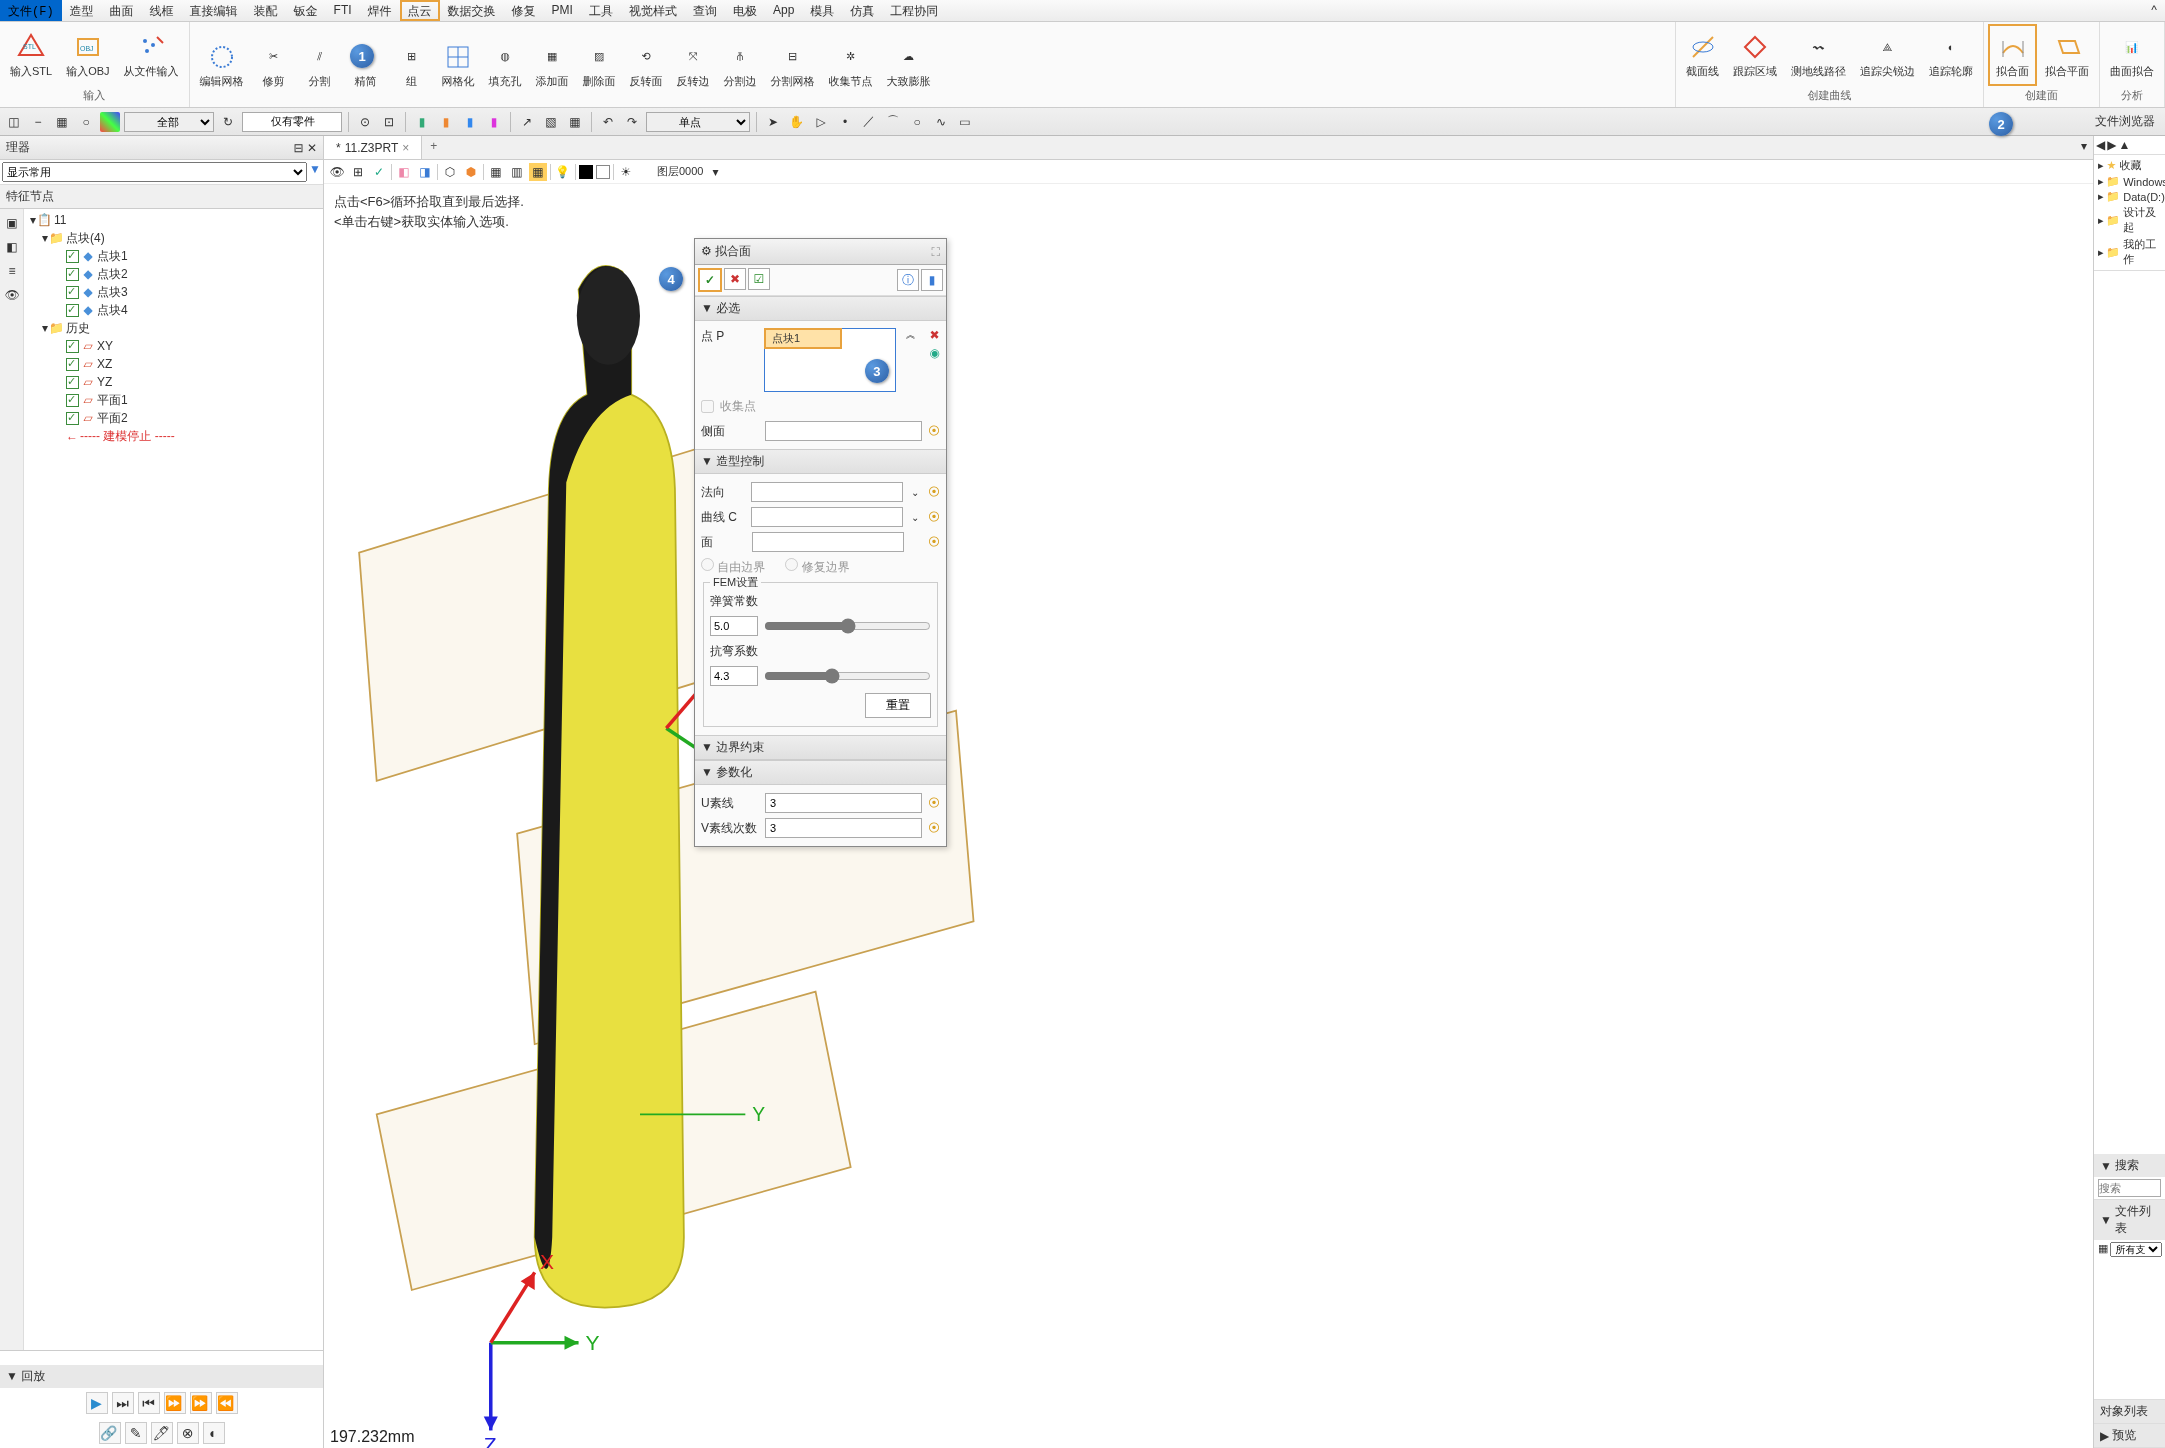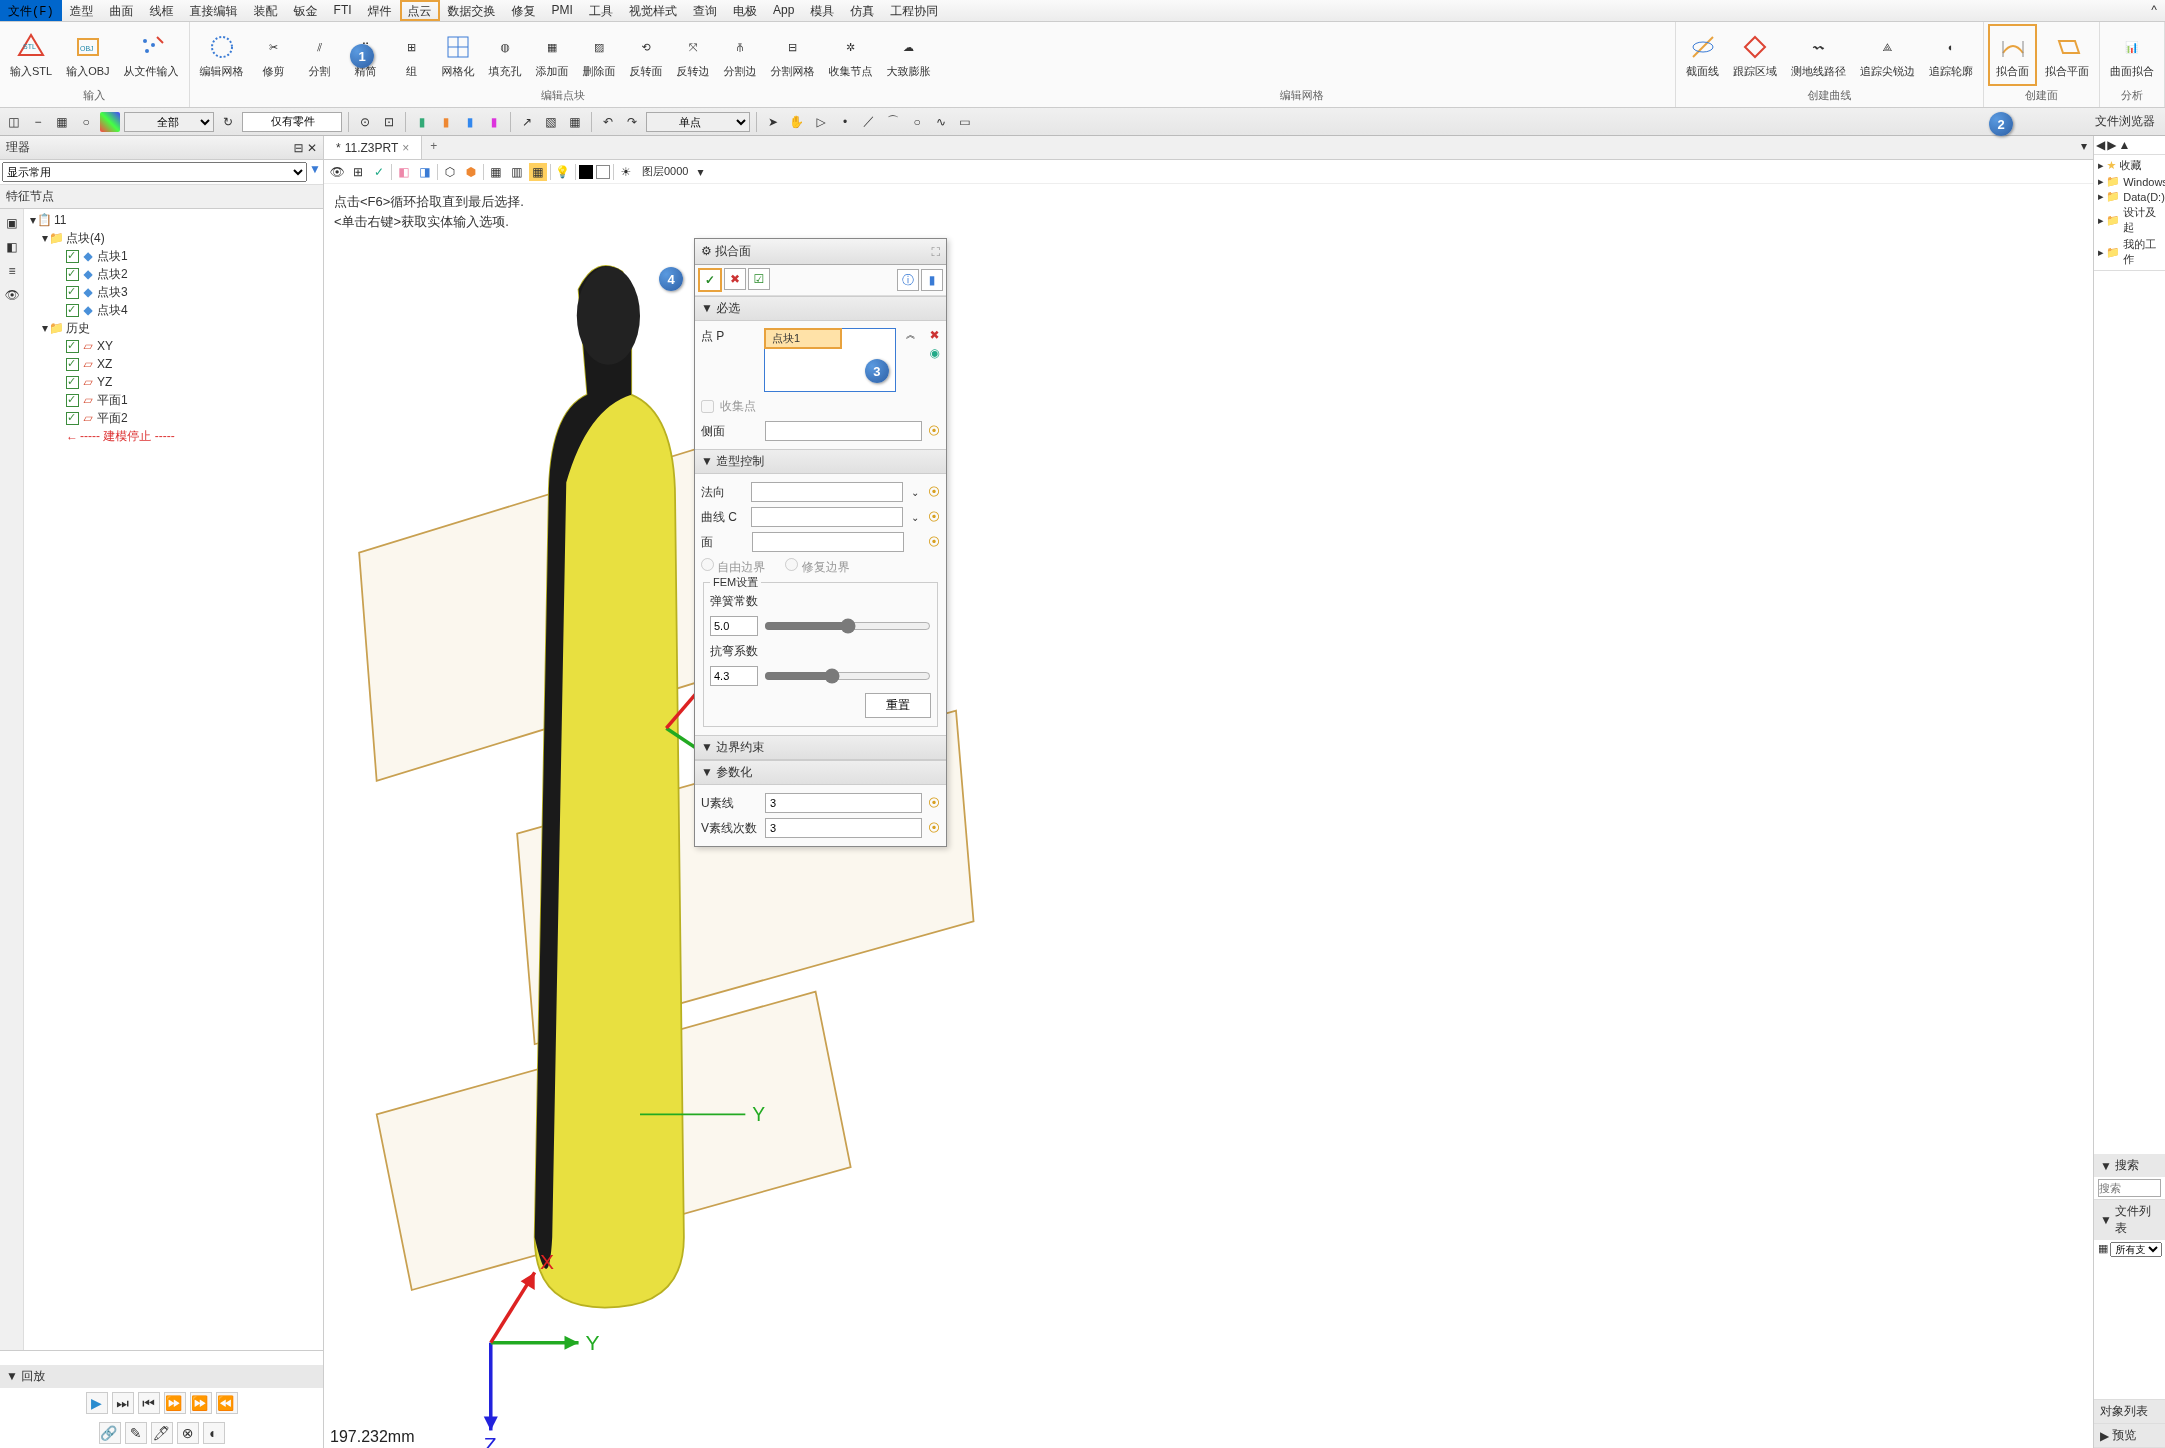--- a/index.html
+++ b/index.html
@@ -235,24 +235,20 @@
         </div>
       <div class="ribbon-btn">
           <span class="rb-icon">✲</span>
           <span>收集节点</span>
         </div>
       <div class="ribbon-btn">
           <span class="rb-icon">☁</span>
           <span>大致膨胀</span>
         </div>
     </div>
-    <div class="ribbon-group-label" style="display:flex;justify-content:space-around">
-        <span>编辑点块</span>
-        <span>编辑网格</span>
-      </div>
   </div>
 
   <div class="ribbon-group">
     <div class="ribbon-group-buttons">
       <div class="ribbon-btn">
           <span class="rb-icon">
             <svg width="32" height="32">
               <path d="M6 26 L26 6" stroke="#e8a23d" stroke-width="2"></path>
               <ellipse cx="16" cy="16" rx="10" ry="5" fill="none" stroke="#3a7bd5"></ellipse>
             </svg>
@@ -491,21 +487,21 @@
       <span class="vt-btn">▦</span>
       <span class="vt-btn">▥</span>
       <span class="vt-btn" style="background:#ffd060">▦</span>
       <span class="vt-sep"></span>
       <span class="vt-btn">💡</span>
       <span class="vt-sep"></span>
       <span class="vt-btn" style="background:#000;width:14px;height:14px"></span>
       <span class="vt-btn" style="background:#fff;border:1px solid #888;width:14px;height:14px"></span>
       <span class="vt-sep"></span>
       <span class="vt-btn">☀</span>
-      <span style="font-size:11px;margin-left:4px">图层0000</span>
+      <span style="font-size:11px;margin-left:19px">图层0000</span>
       <span class="vt-btn">▾</span>
     </div>
     <div class="viewport">
       <div class="hint-text">
         <div>点击&lt;F6&gt;循环拾取直到最后选择.</div>
         <div>&lt;单击右键&gt;获取实体输入选项.</div>
       </div>
 
       <svg class="model-scene" viewBox="0 0 940 720" preserveAspectRatio="xMinYMin meet">
 

